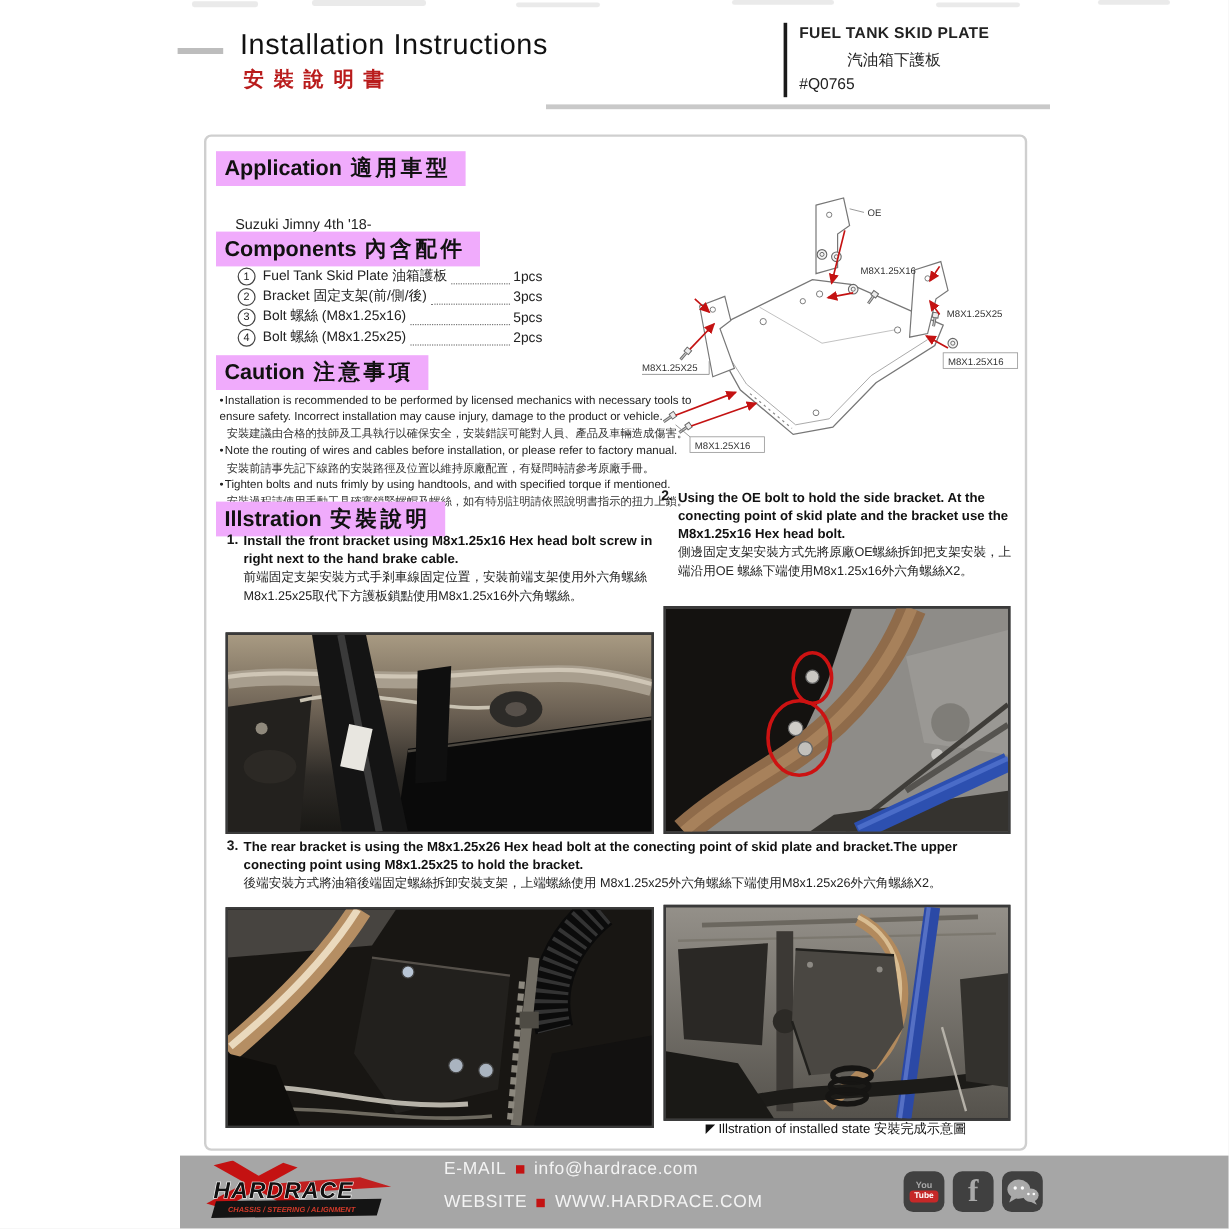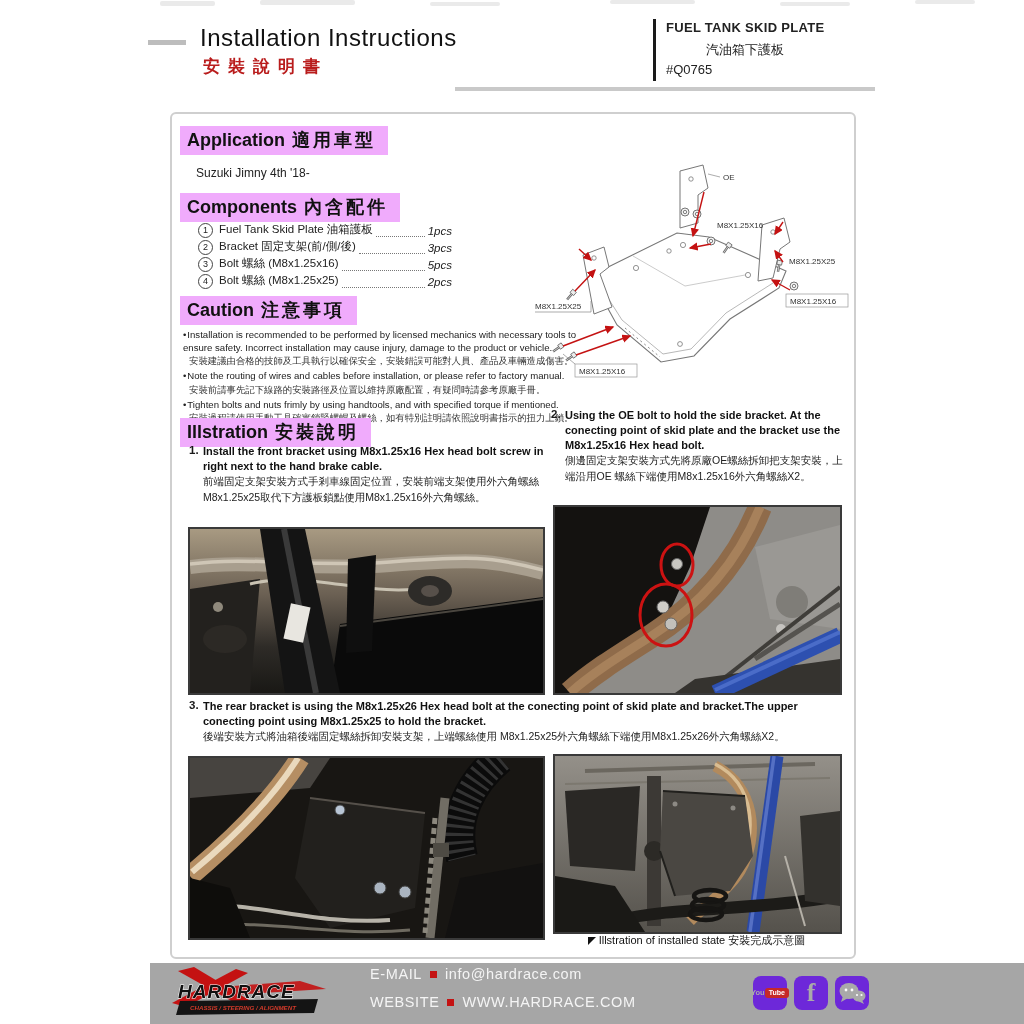--- a/index.html
+++ b/index.html
@@ -16,28 +16,28 @@
   .prod{left:666px;font-size:13px;color:#222;white-space:nowrap;}
   .prod.n1{top:20px;font-weight:bold;letter-spacing:.3px;}
   .prod.n2{top:41px;margin-left:40px;}
   .prod.n3{top:62px;}
   .hdr-rule{left:455px;top:87px;width:420px;height:4px;background:#c9c9c9;}
   
   .frame{left:170px;top:112px;width:682px;height:843px;border:2px solid #cfcfcf;border-radius:6px;}
   .sec-head{position:absolute;background:#f0abfc;padding:2px 12px 3px 7px;font-weight:bold;
             font-size:18px;color:#111;white-space:nowrap;}
   .sec-head .zh{margin-left:7px;letter-spacing:3px;}
-  .body-sm{font-size:11.5px;color:#222;}
+  .body-sm{font-size:11.5px;color:#222;margin-top:14px;}
   
   .comp-row{position:absolute;left:198px;width:254px;display:flex;align-items:flex-end;font-size:11.5px;color:#222;}
   .circ{flex:0 0 auto;display:inline-block;width:13px;height:13px;line-height:13px;border:1px solid #444;
         border-radius:50%;font-size:9px;text-align:center;margin-right:6px;position:relative;top:1px;}
   .comp-label{flex:0 0 auto;white-space:nowrap;}
   .dots{flex:1 1 auto;border-bottom:1.5px dotted #777;height:9px;margin:0 3px;}
-  .comp-qty{flex:0 0 auto;white-space:nowrap;font-style:italic;}
+  .comp-qty{flex:0 0 auto;white-space:nowrap;}
   
   .caution-list{left:183px;top:329px;width:394px;}
   .cau{margin-bottom:3px;}
   .cau .en{font-size:9.6px;line-height:12.6px;color:#222;}
   .cau .en:before{content:"•";margin-right:1px;}
   .cau .zh{font-size:9.4px;line-height:13px;color:#333;padding-left:6px;}
   
   .step{position:absolute;display:flex;}
   .step .n{flex:0 0 14px;font-size:11.5px;font-weight:600;}
   .step .txt{flex:1;}
@@ -45,22 +45,22 @@
   .step .zh{font-size:10.5px;line-height:15.5px;color:#222;}
   .photo{position:absolute;border:2px solid #3a3a3a;background:#222;}
   .photo svg{display:block;}
   .caption{left:553px;top:933px;width:287px;text-align:center;font-size:11px;color:#111;}
   .cap-marker{display:inline-block;width:0;height:0;border-top:8px solid #111;border-right:8px solid transparent;
               margin-right:3px;position:relative;top:1px;}
   
   .footer{left:150px;top:963px;width:874px;height:61px;background:#a6a6a6;}
   .foot-line{position:absolute;color:#f4f4f4;font-size:14.5px;letter-spacing:.6px;white-space:nowrap;display:flex;align-items:center;margin-left:20px;}
   .foot-line .sq{display:inline-block;width:7px;height:7px;background:#c41212;margin:0 8px;}
-  .soc{position:absolute;width:34px;height:34px;background:#6d28d9;border-radius:8px;display:flex;
-       flex-direction:row;align-items:center;justify-content:center;}
+  .soc{position:absolute;width:34px;height:34px;background:#404040;border-radius:8px;display:flex;
+       flex-direction:column;align-items:center;justify-content:center;}
   .yt-you{font-size:7.5px;font-weight:bold;color:#a9a9a9;line-height:8px;}
   .yt-tube{background:#c62828;color:#fff;font-size:7px;font-weight:bold;border-radius:3px;padding:1px 4px;line-height:8px;}
   .fb-f{font-size:26px;font-weight:bold;color:#a9a9a9;font-family:"Liberation Serif",serif;line-height:26px;}
   text{font-family:"Liberation Sans","DejaVu Sans",sans-serif;}
 </style>
 </head>
 <body>
 
 <div class="page">
 

